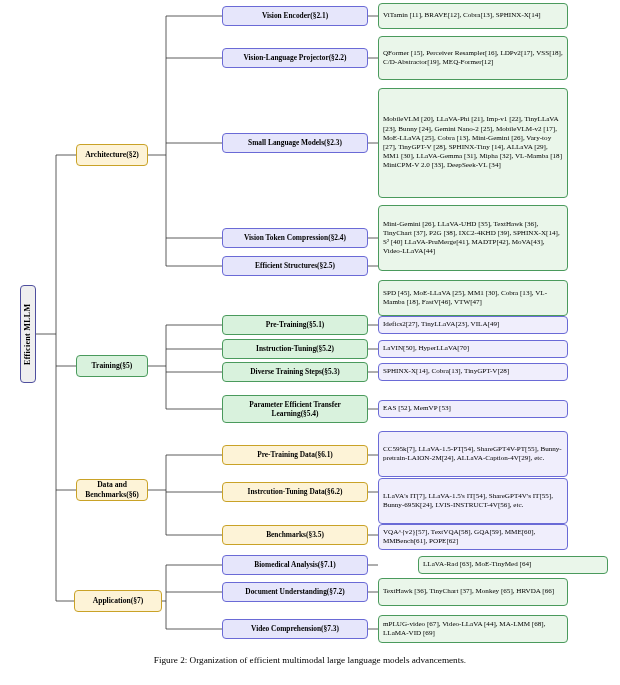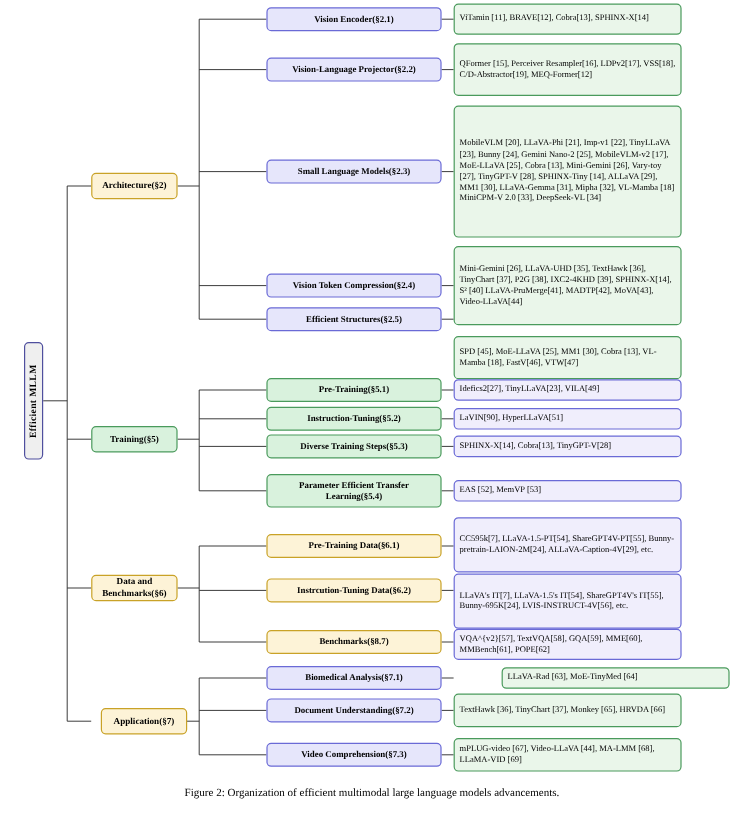--- a/index.html
+++ b/index.html
@@ -125,21 +125,21 @@
 
   <div class="node lvl1" style="left:76px;top:144px;width:72px;height:22px;">
     <span>Architecture(§2)</span>
   </div>
   <div class="node lvl1" style="left:76px;top:355px;width:72px;height:22px;background:#d9f2dd;border-color:#4a9a5c;">
     <span>Training(§5)</span>
   </div>
   <div class="node lvl1" style="left:76px;top:479px;width:72px;height:22px;">
     <span>Data and Benchmarks(§6)</span>
   </div>
-  <div class="node lvl1" style="left:84px;top:590px;width:72px;height:22px;">
+  <div class="node lvl1" style="left:74px;top:590px;width:88px;height:22px;">
     <span>Application(§7)</span>
   </div>
 
   <div class="node lvl2-arch" style="left:222px;top:6px;width:146px;height:20px;">
     <span>Vision Encoder(§2.1)</span>
   </div>
   <div class="node lvl2-arch" style="left:222px;top:48px;width:146px;height:20px;">
     <span>Vision-Language Projector(§2.2)</span>
   </div>
   <div class="node lvl2-arch" style="left:222px;top:133px;width:146px;height:20px;">
@@ -165,21 +165,21 @@
     <span>Parameter Efficient Transfer Learning(§5.4)</span>
   </div>
 
   <div class="node lvl2-data" style="left:222px;top:445px;width:146px;height:20px;">
     <span>Pre-Training Data(§6.1)</span>
   </div>
   <div class="node lvl2-data" style="left:222px;top:482px;width:146px;height:20px;">
     <span>Instrcution-Tuning Data(§6.2)</span>
   </div>
   <div class="node lvl2-data" style="left:222px;top:525px;width:146px;height:20px;">
-    <span>Benchmarks(§8.7)</span>
+    <span>Benchmarks(§3.5)</span>
   </div>
 
   <div class="node lvl2-app" style="left:222px;top:555px;width:146px;height:20px;">
     <span>Biomedical Analysis(§7.1)</span>
   </div>
   <div class="node lvl2-app" style="left:222px;top:582px;width:146px;height:20px;">
     <span>Document Understanding(§7.2)</span>
   </div>
   <div class="node lvl2-app" style="left:222px;top:619px;width:146px;height:20px;">
     <span>Video Comprehension(§7.3)</span>
@@ -198,21 +198,21 @@
     <span>Mini-Gemini [26], LLaVA-UHD [35], TextHawk [36], TinyChart [37], P2G [38], IXC2-4KHD [39], SPHINX-X[14], S² [40] LLaVA-PruMerge[41], MADTP[42], MoVA[43], Video-LLaVA[44]</span>
   </div>
   <div class="node leaf" style="left:378px;top:280px;width:190px;height:36px;">
     <span>SPD [45], MoE-LLaVA [25], MM1 [30], Cobra [13], VL-Mamba [18], FastV[46], VTW[47]</span>
   </div>
 
   <div class="node leaf purple" style="left:378px;top:316px;width:190px;height:18px;">
     <span>Idefics2[27], TinyLLaVA[23], VILA[49]</span>
   </div>
   <div class="node leaf purple" style="left:378px;top:340px;width:190px;height:18px;">
-    <span>LaVIN[90], HyperLLaVA[51]</span>
+    <span>LaVIN[50], HyperLLaVA[70]</span>
   </div>
   <div class="node leaf purple" style="left:378px;top:363px;width:190px;height:18px;">
     <span>SPHINX-X[14], Cobra[13], TinyGPT-V[28]</span>
   </div>
   <div class="node leaf purple" style="left:378px;top:400px;width:190px;height:18px;">
     <span>EAS [52], MemVP [53]</span>
   </div>
 
   <div class="node leaf purple" style="left:378px;top:431px;width:190px;height:46px;">
     <span>CC595k[7], LLaVA-1.5-PT[54], ShareGPT4V-PT[55], Bunny-pretrain-LAION-2M[24], ALLaVA-Caption-4V[29], etc.</span>

